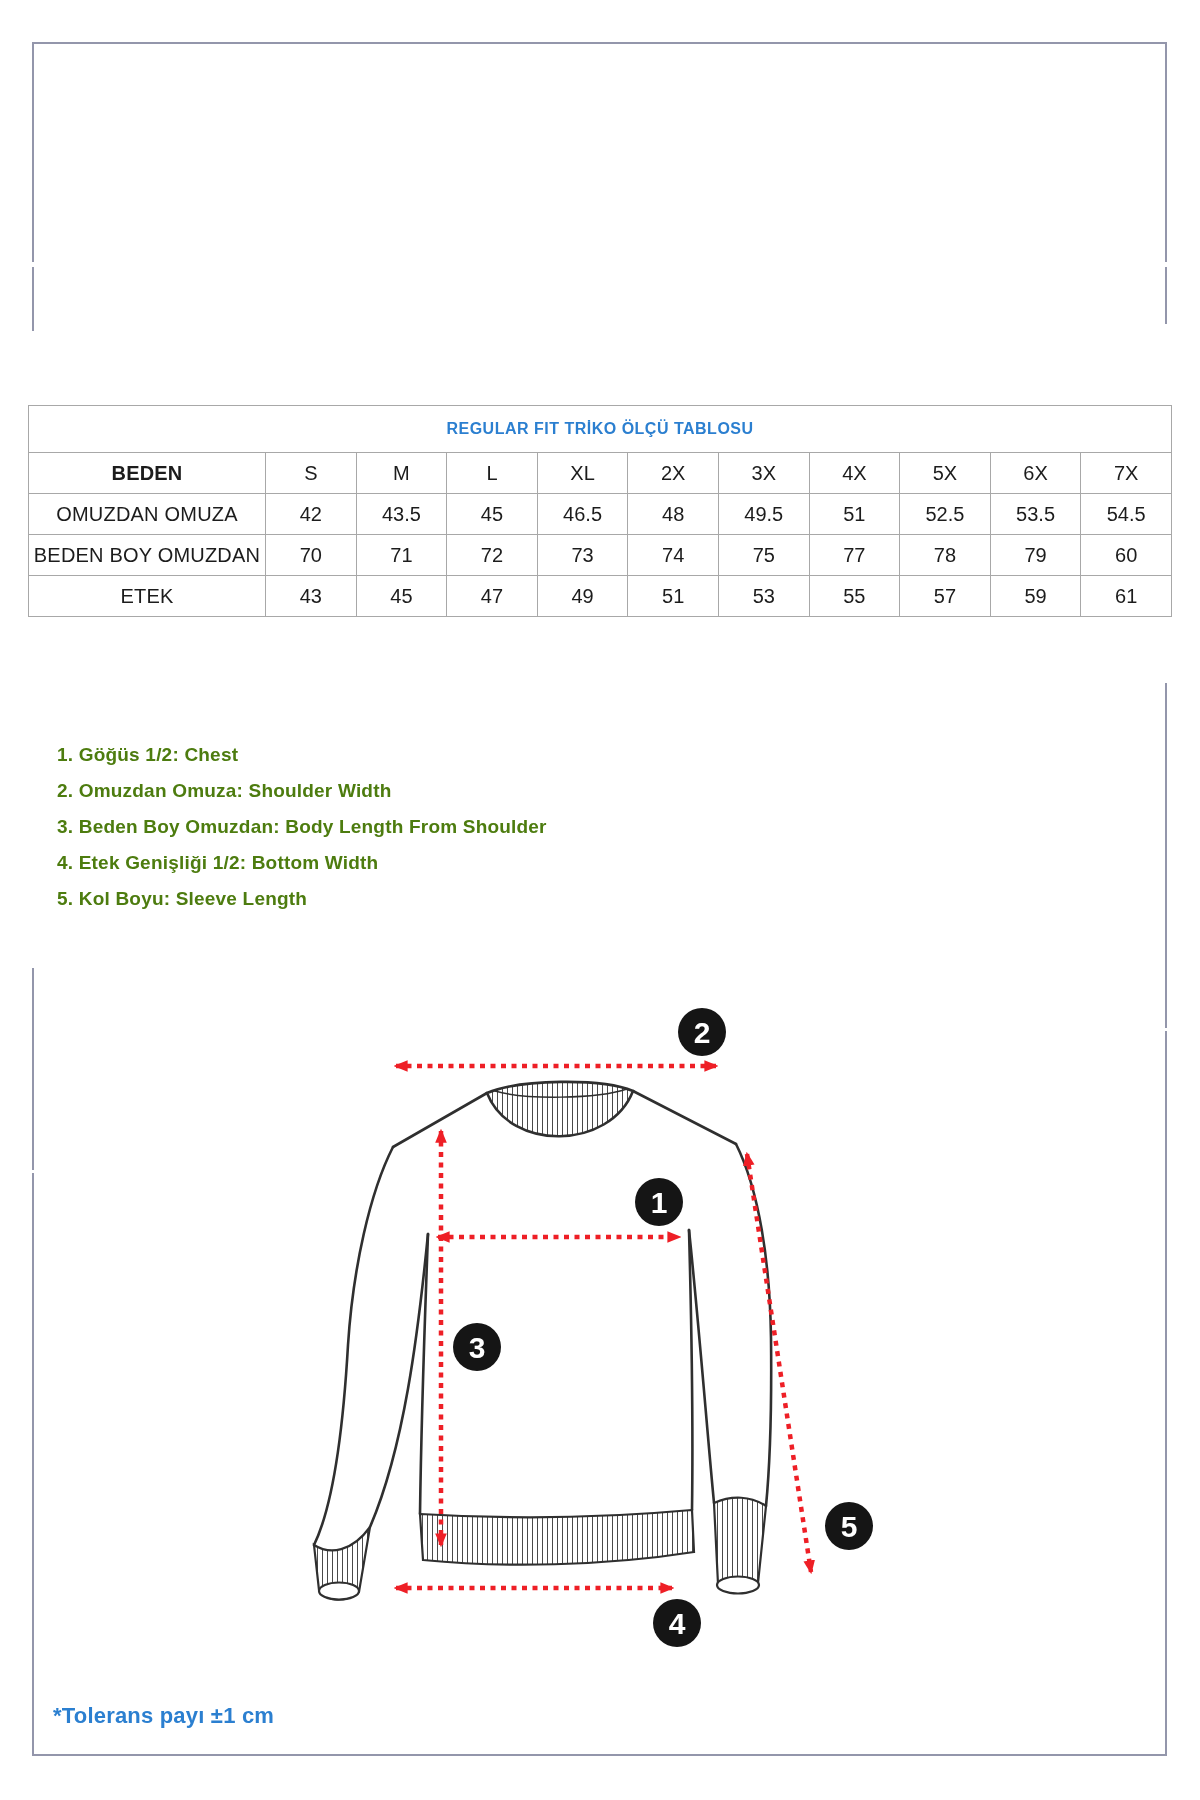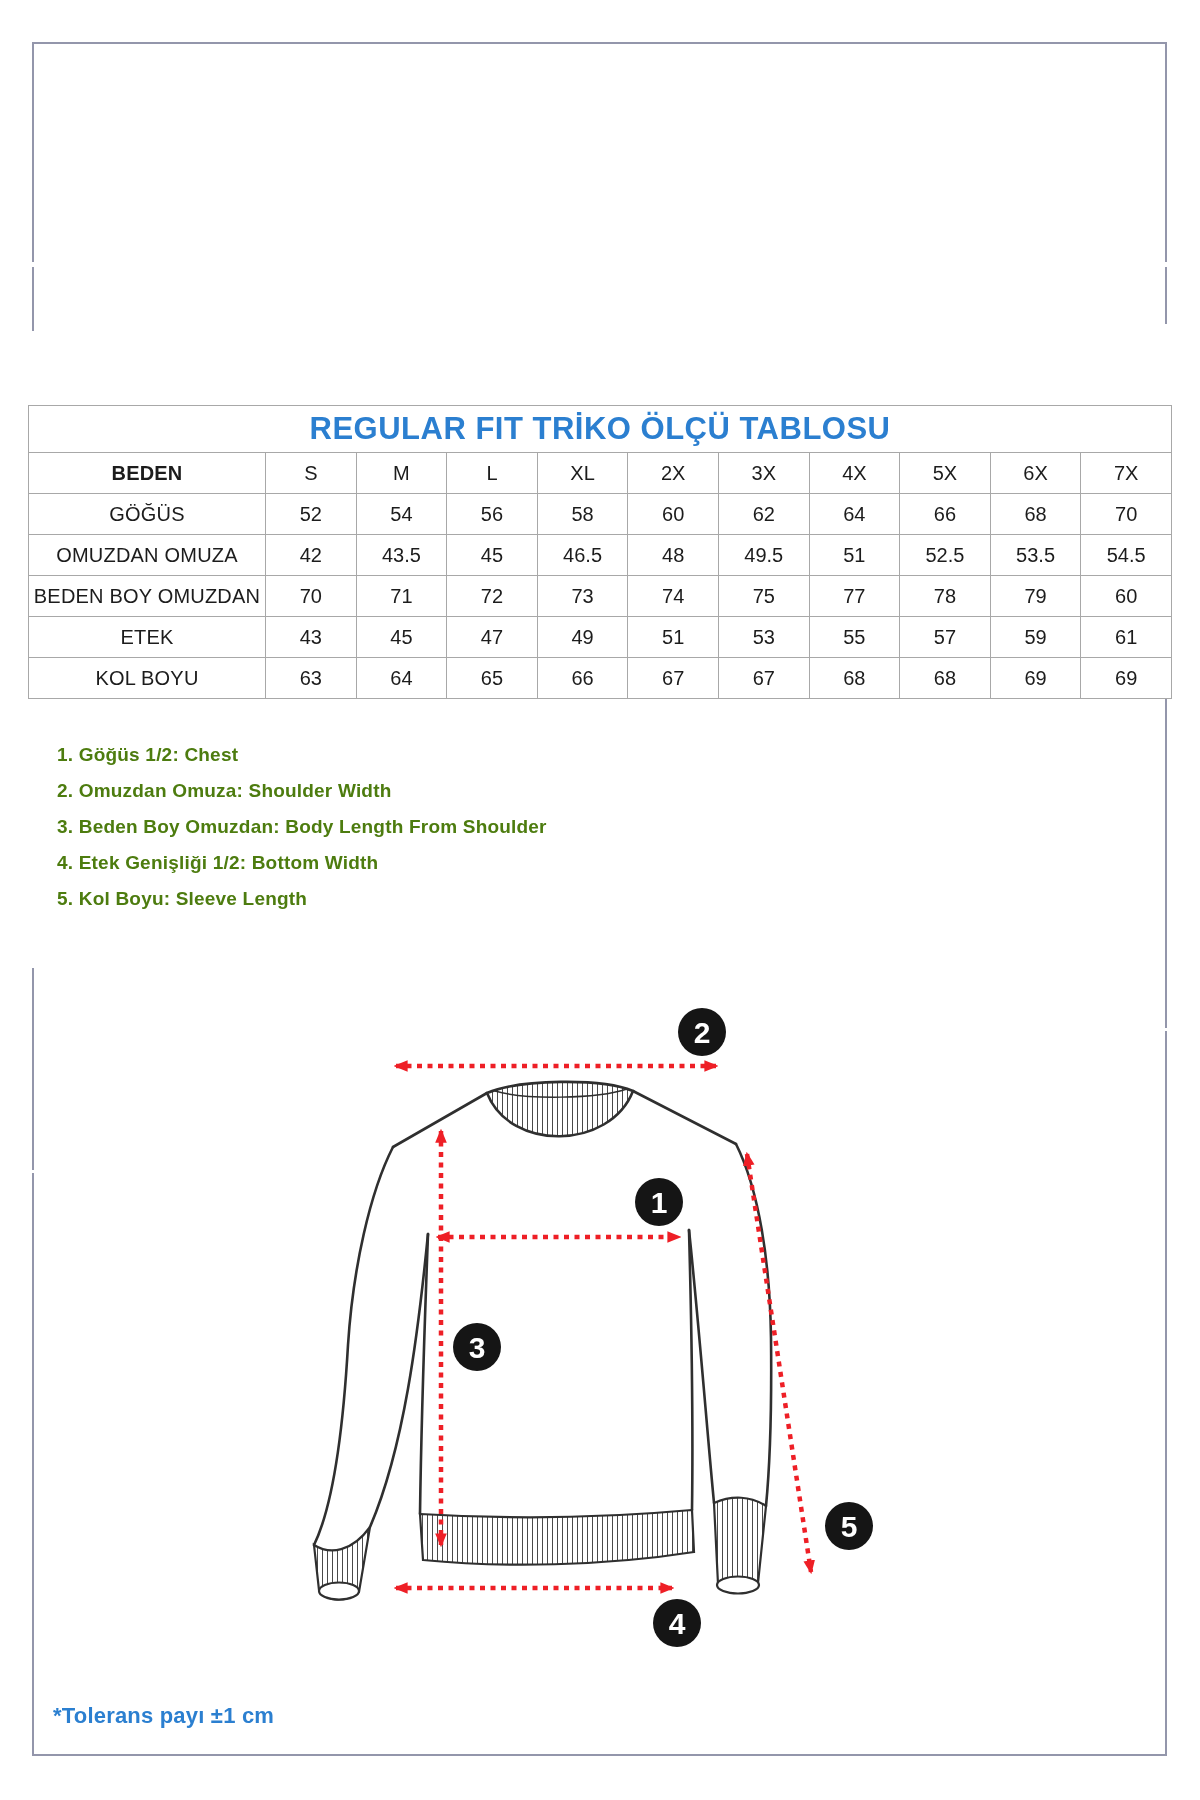--- a/index.html
+++ b/index.html
@@ -13,21 +13,21 @@
   .frame.v{width:2px;}
   
   table.size-table{
     position:absolute;left:28px;top:405px;width:1144px;
     border-collapse:collapse;table-layout:fixed;
   }
   table.size-table td{
     border:1px solid #a8a8a8;text-align:center;vertical-align:middle;
     font-size:20px;color:#1c1c1c;padding:0;background:#fff;
   }
-  tr.t-title td{height:46px;font-size:31px;font-weight:700;color:#2b7fd0;letter-spacing:.5px;margin-top:28px;}
+  tr.t-title td{height:46px;font-size:16px;font-weight:700;color:#2b7fd0;letter-spacing:.5px;margin-top:28px;}
   tr.t-row td{height:40px;}
   td.lbl{text-align:left;padding-left:14px;font-size:19px;letter-spacing:.2px;}
   td.lbl.b{font-weight:700;font-size:20px;text-align:center;}
   
   .legend{position:absolute;left:57px;top:737px;}
   .legend-item{
     height:36px;line-height:36px;font-size:19px;font-weight:700;
     color:#4d7c0f;letter-spacing:.2px;
   }
   
@@ -80,33 +80,20 @@
       <td>L</td>
       <td>XL</td>
       <td>2X</td>
       <td>3X</td>
       <td>4X</td>
       <td>5X</td>
       <td>6X</td>
       <td>7X</td>
     </tr>
     <tr class="t-row">
-      <td class="lbl">GÖĞÜS</td>
-      <td>52</td>
-      <td>54</td>
-      <td>56</td>
-      <td>58</td>
-      <td>60</td>
-      <td>62</td>
-      <td>64</td>
-      <td>66</td>
-      <td>68</td>
-      <td>70</td>
-    </tr>
-    <tr class="t-row">
       <td class="lbl">OMUZDAN OMUZA</td>
       <td>42</td>
       <td>43.5</td>
       <td>45</td>
       <td>46.5</td>
       <td>48</td>
       <td>49.5</td>
       <td>51</td>
       <td>52.5</td>
       <td>53.5</td>
@@ -130,33 +117,20 @@
       <td>43</td>
       <td>45</td>
       <td>47</td>
       <td>49</td>
       <td>51</td>
       <td>53</td>
       <td>55</td>
       <td>57</td>
       <td>59</td>
       <td>61</td>
-    </tr>
-    <tr class="t-row">
-      <td class="lbl">KOL BOYU</td>
-      <td>63</td>
-      <td>64</td>
-      <td>65</td>
-      <td>66</td>
-      <td>67</td>
-      <td>67</td>
-      <td>68</td>
-      <td>68</td>
-      <td>69</td>
-      <td>69</td>
     </tr>
   </tbody>
     </table>
 
   <div class="legend">
     <div class="legend-item">1. Göğüs 1/2: Chest</div>
     <div class="legend-item">2. Omuzdan Omuza: Shoulder Width</div>
     <div class="legend-item">3. Beden Boy Omuzdan: Body Length From Shoulder</div>
     <div class="legend-item">4. Etek Genişliği 1/2: Bottom Width</div>
     <div class="legend-item">5. Kol Boyu: Sleeve Length</div>

